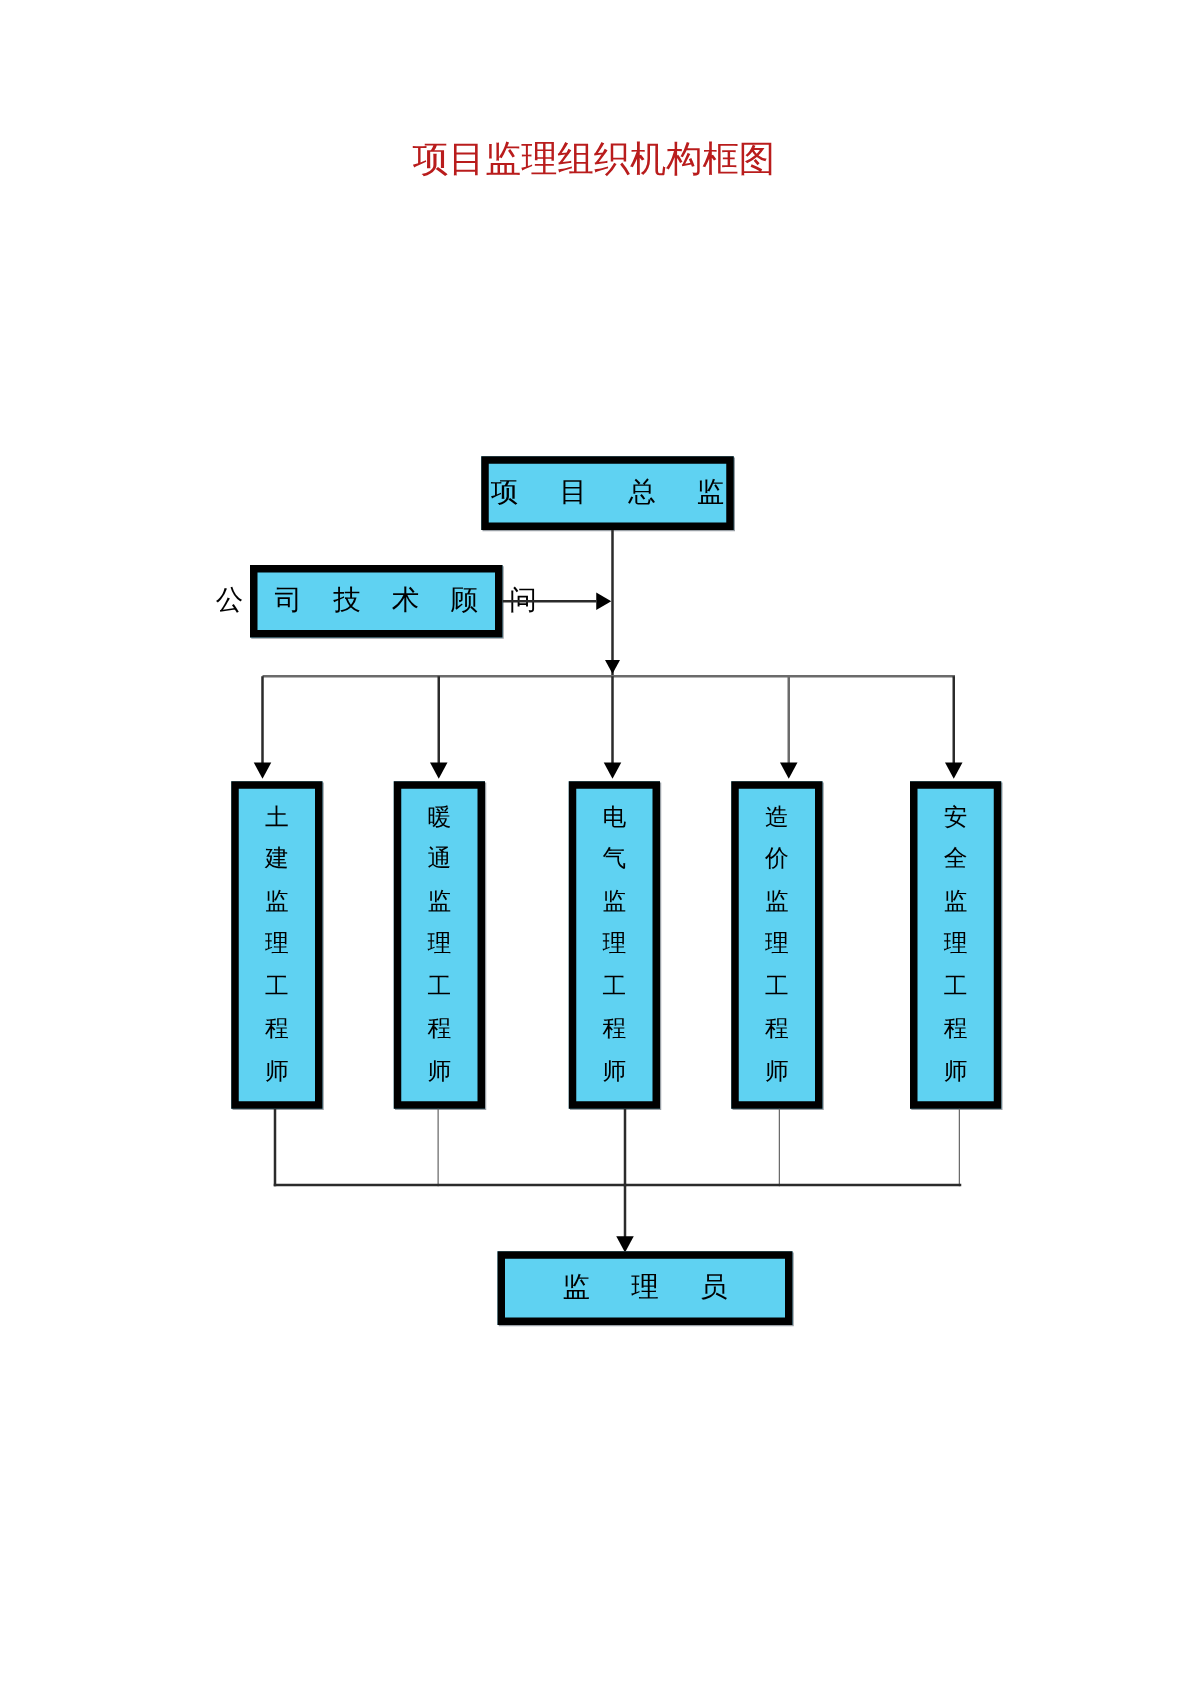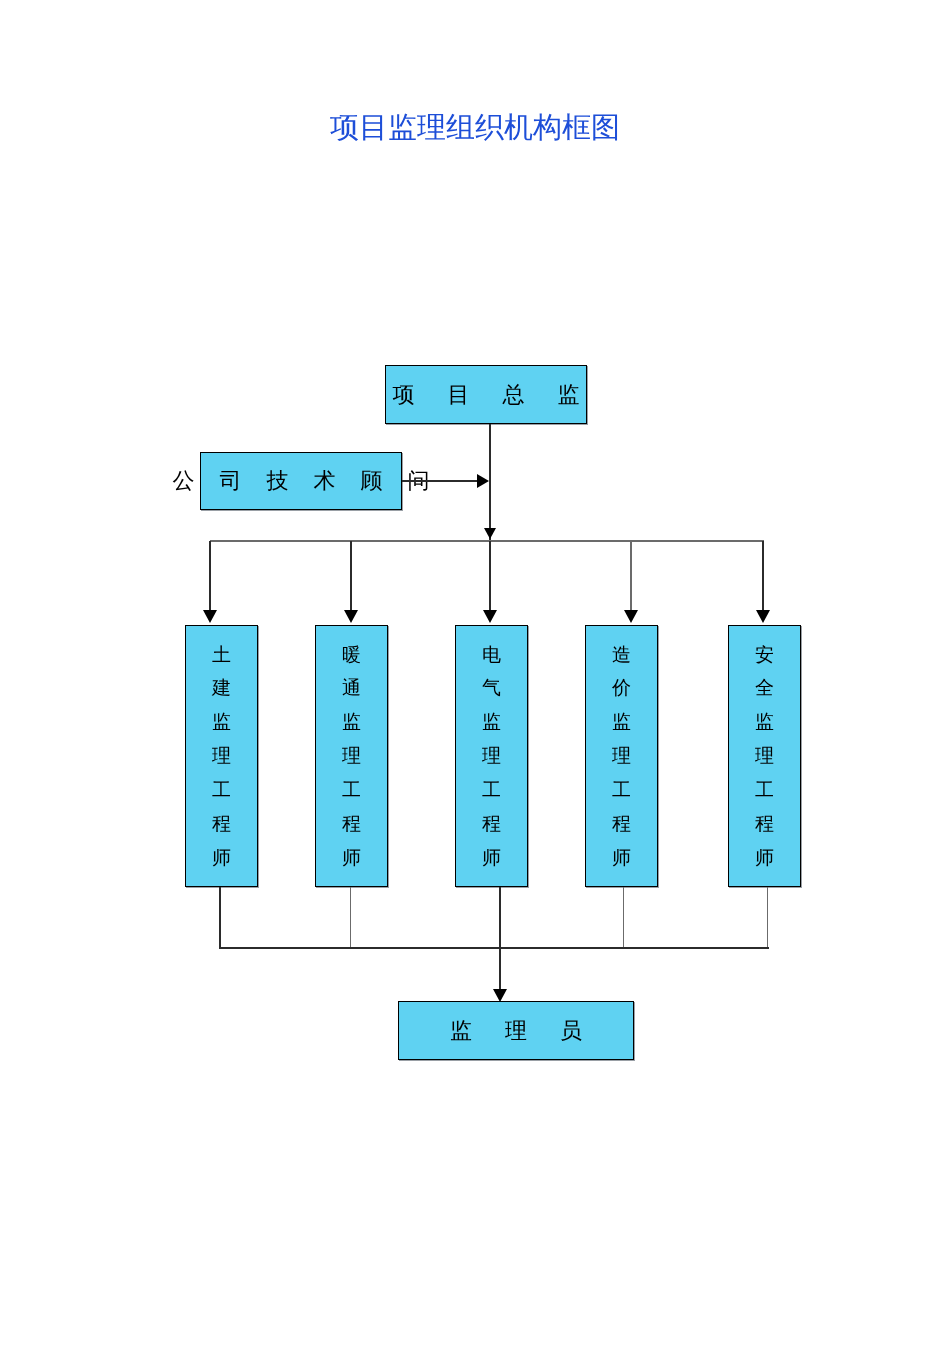--- a/index.html
+++ b/index.html
@@ -28,29 +28,29 @@
   .chart-title {
     position: absolute;
     left: 0;
     top: 108px;
     width: 950px;
     text-align: center;
     font-family: "DejaVu Sans", "Liberation Sans", sans-serif;
     font-size: 29px;
     font-weight: 400;
     letter-spacing: 0px;
-    color: #1d4ed8;
+    color: #b91c1c;
     white-space: nowrap;
   }
 
   
   .node {
     position: absolute;
     background: #5FD2F2;
-    border: 1px solid #000000;
+    border: 6px solid #000000;
     box-sizing: border-box;
     box-shadow: 1px 1px 0 0 #9aa0a6;
     display: flex;
     align-items: center;
     justify-content: center;
     color: #000000;
   }
 
   .node-h {
     font-size: 22px;

